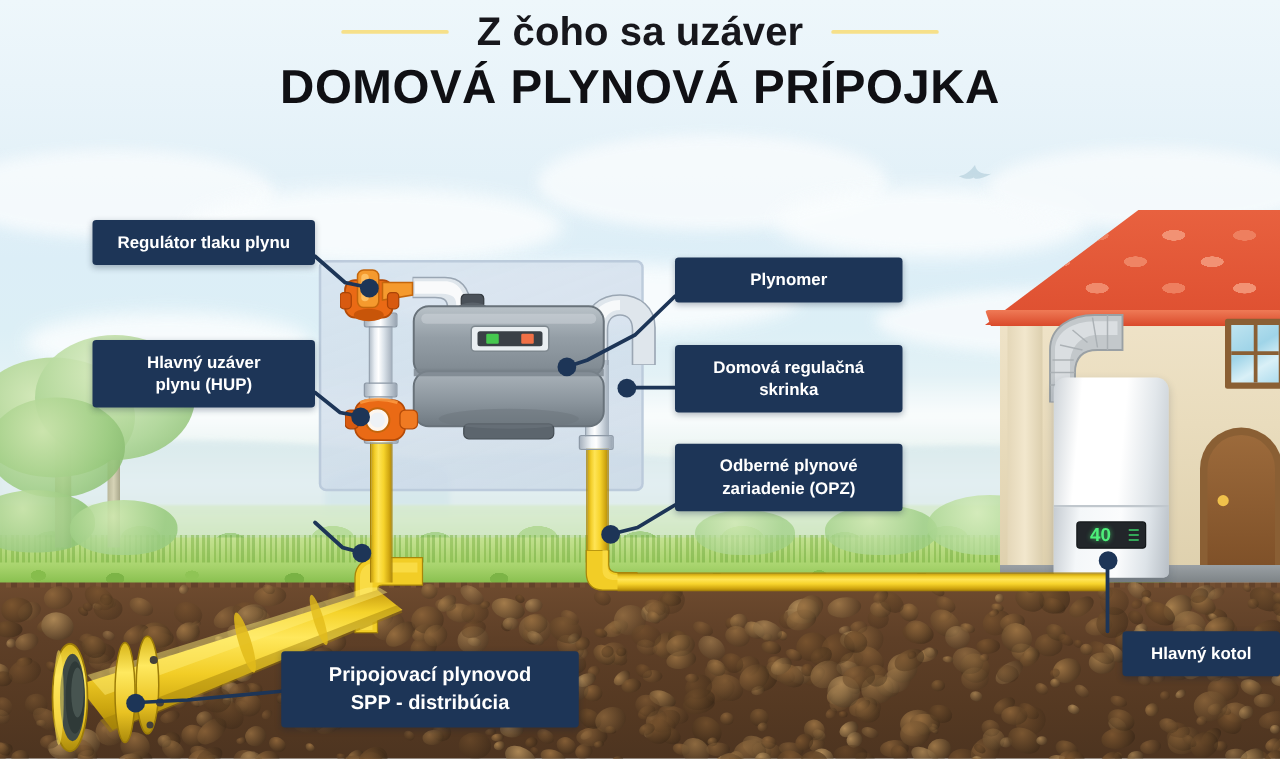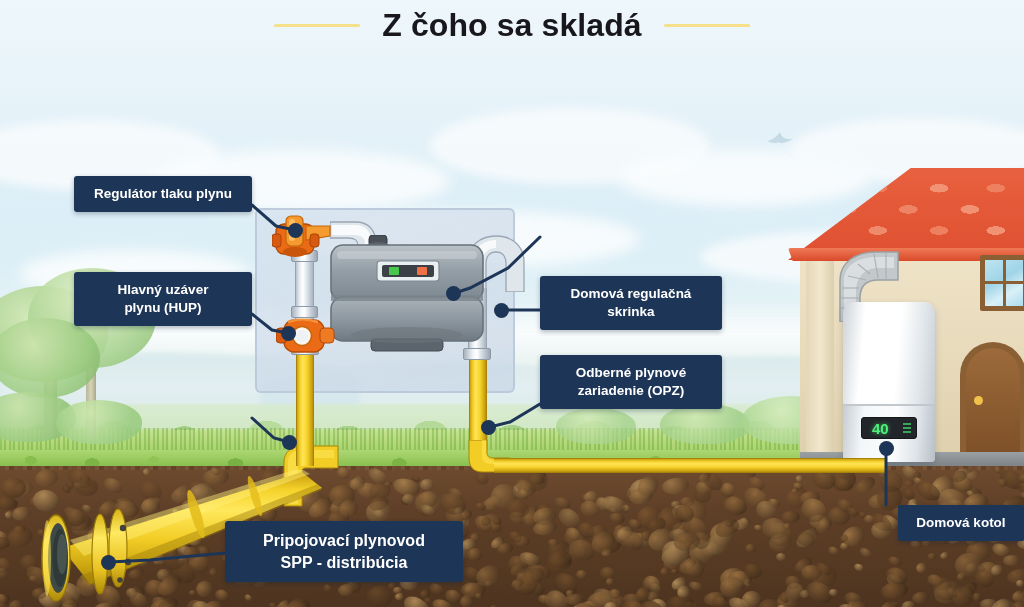--- a/index.html
+++ b/index.html
@@ -984,29 +984,31 @@
   <div class="dot" style="left:282px; top:435px;"></div>
   <div class="dot" style="left:446px; top:286px;"></div>
   <div class="dot" style="left:494px; top:303px;"></div>
   <div class="dot" style="left:481px; top:420px;"></div>
   <div class="dot" style="left:101px; top:555px;"></div>
   <div class="dot" style="left:879px; top:441px;"></div>
 
   <div class="label" style="left:74px;  top:272px; width:178px;">Hlavný uzáver
 plynu (HUP)</div>
   <div class="label" style="left:74px;  top:176px; width:178px;">Regulátor tlaku plynu</div>
+  <div class="label" style="left:540px; top:206px; width:182px;">Plynomer</div>
   <div class="label" style="left:540px; top:355px; width:182px;">Odberné plynové
 zariadenie (OPZ)</div>
   <div class="label" style="left:540px; top:276px; width:182px;">Domová regulačná
 skrinka</div>
   <div class="label" style="left:225px; top:521px; width:238px; font-size:16px;">Pripojovací plynovod
 SPP - distribúcia</div>
-  <div class="label" style="left:898px; top:505px; width:126px;">Domová kotol</div>
+  <div class="label" style="left:898px; top:505px; width:126px;">Hlavný kotol</div>
 
   <div class="title-wrap">
     <div class="title-row">
       <div class="title-rule"></div>
-      <div class="title-sub">Z čoho sa skladá</div>
+      <div class="title-sub">Z čoho sa uzáver</div>
       <div class="title-rule"></div>
     </div>
+    <div class="title-main">DOMOVÁ PLYNOVÁ PRÍPOJKA</div>
   </div>
 
 </div>
 
 </body></html>

